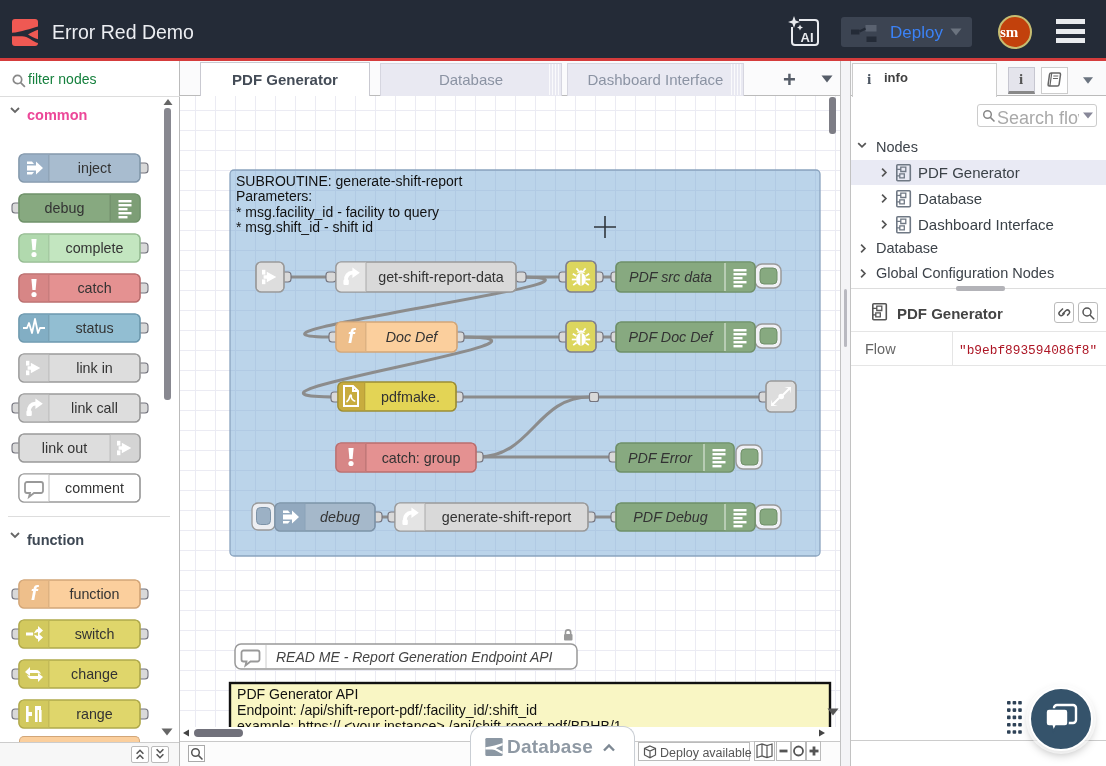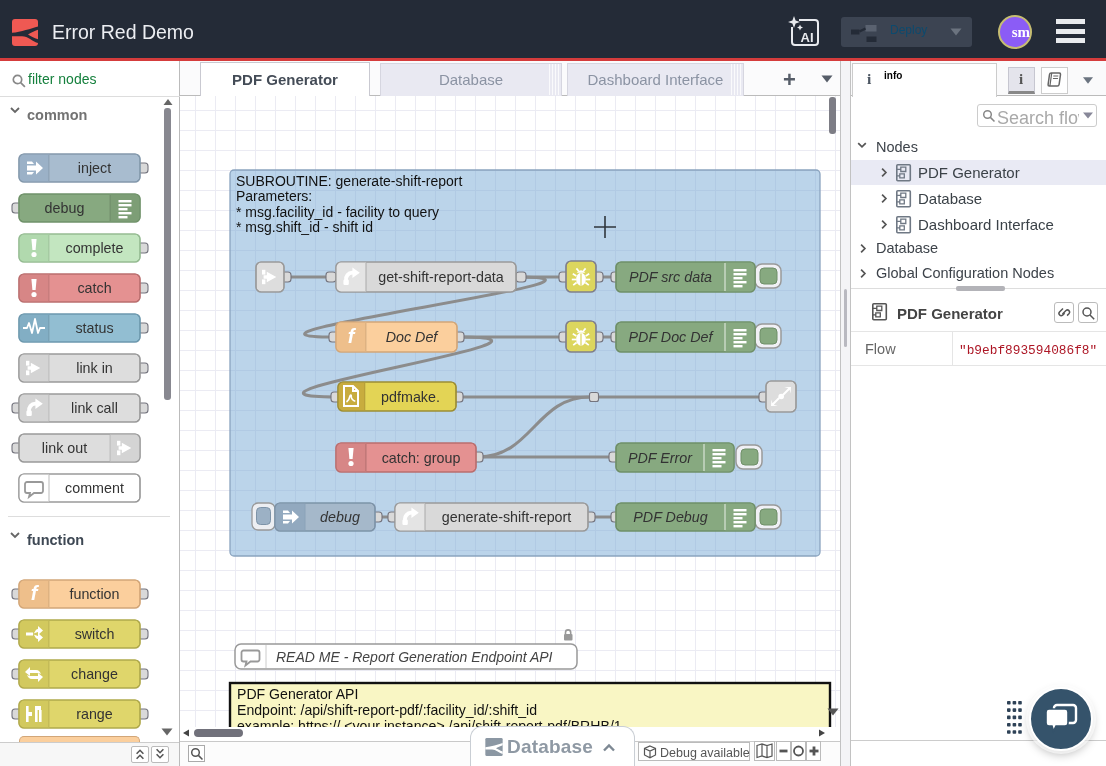--- a/index.html
+++ b/index.html
@@ -19,41 +19,41 @@
 <path d="M13,8.5 l0.9,2.1 2.1,0.9 -2.1,0.9 -0.9,2.1 -0.9,-2.1 -2.1,-0.9 2.1,-0.9 z" fill="#e8eaee"></path>
 <text x="20" y="26" font-size="13" font-weight="bold" fill="#e8eaee" text-anchor="middle">AI</text>
 </svg>
 <div class="a" style="left:841px;top:17px;width:131px;height:30px;background:#3c4452;border-radius:3px"></div>
 <svg class="a" style="left:849px;top:24px" width="32" height="20" viewBox="0 0 32 20">
 <rect x="2" y="5.5" width="8.5" height="5" fill="#242b37"></rect>
     <rect x="16.5" y="1" width="11" height="6.5" fill="#5a6270"></rect>
 <rect x="17.5" y="12.5" width="10" height="5.5" fill="#242b37"></rect>
 <path d="M10.5,7.5 L16.5,4.5" stroke="#242b37" stroke-width="2.4"></path>
 </svg>
-<div class="a" style="left:890px;top:23px;font-size:12px;color:#0c4a6e">Deploy</div>
+<div class="a" style="left:890px;top:23px;font-size:17px;color:#3b82f6">Deploy</div>
 <svg class="a" style="left:948px;top:28px" width="16" height="10">
     <path d="M2.5,0.5 h11 l-5.5,7 z" fill="#6b737f"></path>
   </svg>
-<div class="a" style="left:998px;top:15px;width:34px;height:34px;border-radius:50%;background:#8b5cf6;border:2px solid #c6bd72;color:#fff;font-family:'Liberation Serif',serif;font-weight:bold;font-size:15px;text-align:right;line-height:30px">sm</div>
+<div class="a" style="left:998px;top:15px;width:34px;height:34px;border-radius:50%;background:#c2410c;border:2px solid #c6bd72;color:#fff;font-family:'Liberation Serif',serif;font-weight:bold;font-size:15px;text-align:left;line-height:30px">sm</div>
 <div class="a" style="left:1056px;top:19.0px;width:29px;height:5px;background:#e9ebee"></div>
 <div class="a" style="left:1056px;top:28.5px;width:29px;height:5px;background:#e9ebee"></div>
 <div class="a" style="left:1056px;top:38.0px;width:29px;height:5px;background:#e9ebee"></div>
 <div class="a" style="left:0;top:61px;width:180px;height:705px;background:#fff;border-right:1px solid #bbb"></div>
 <div class="a" style="left:0;top:61px;width:180px;height:36px;border-bottom:1px solid #ddd"></div>
 <svg class="a" style="left:11px;top:73px" width="18" height="18">
     <g stroke="#888" stroke-width="1.7" fill="none">
       <circle cx="6.5" cy="6.5" r="4.2"></circle>
       <line x1="9.65" y1="9.65" x2="13.899999999999999" y2="13.899999999999999"></line>
     </g>
   </svg>
 <div class="a" style="left:28px;top:71px;font-size:14px;color:#15803d">filter nodes</div>
 <svg class="a" style="left:8px;top:104px" width="14" height="14">
     <path d="M3,4.0 l4,4 l4,-4" fill="none" stroke="#666" stroke-width="1.8" stroke-linejoin="miter"></path>
   </svg>
-<div class="a" style="left:27px;top:107px;font-size:14.5px;font-weight:bold;color:#737373">common</div>
+<div class="a" style="left:27px;top:107px;font-size:14.5px;font-weight:bold;color:#ec4899">common</div>
 <svg class="a" style="left:0;top:97px" width="180" height="669" viewBox="0 0 180 669">
 <rect x="138" y="66" width="10" height="10" rx="3" fill="#d9d9d9" stroke="#74747e" stroke-width="1.1"></rect>
 <rect x="19" y="57" width="121" height="28" rx="5" fill="#a8bccf" stroke="#8398ab" stroke-width="1.2"></rect>
     <path d="M19,62 a5,5 0 0 1 5,-5 h25 v28 h-25 a5,5 0 0 1 -5,-5 z" fill="#9bb1c7"></path>
     <line x1="49" y1="58" x2="49" y2="84" stroke="#00000022" stroke-width="1"></line>
     <rect x="19" y="57" width="121" height="28" rx="5" fill="none" stroke="#8398ab" stroke-width="1.2"></rect>
     <text x="94.5" y="76.0" font-size="14.3" fill="#333" text-anchor="middle">inject</text>
 <g transform="translate(34,71)" fill="#fff">
       <path d="M-7,-7 h6 v14 h-6 z M-7,-1.6 h14 v3.2 h-14 z" fill="none"></path>
       <path d="M-7,-6.5 h5 l2,2.5 h-7 z"></path>
@@ -454,41 +454,41 @@
 <path d="M26,7.5 C19,9.5 9,13 0,13.8 L0,17.2 L10,17.2 C13,17.2 15.5,18.2 18.5,20.2 C21,21.9 23.5,23.4 26,24 L26,20.3 C22,18.8 18.5,17 16,15.5 C18.5,14 22.5,11.8 26,10.8 Z" fill="#fff"></path>
 </svg>
 <div class="a" style="left:507px;top:736px;font-size:19px;font-weight:bold;color:#8f99a4;letter-spacing:.2px">Database</div>
 <svg class="a" style="left:600px;top:739px" width="18" height="14">
     <path d="M4,11.5 l5,-5 l5,5" fill="none" stroke="#7d8893" stroke-width="2.4" stroke-linejoin="miter"></path>
   </svg>
 <div class="a" style="left:638px;top:742px;width:112px;height:19px;background:#fff;border:1px solid #bbb"></div>
 <svg class="a" style="left:643px;top:745px" width="14" height="14" viewBox="0 0 14 14">
 <path d="M7,1 L12.5,3.5 L12.5,10 L7,12.8 L1.5,10 L1.5,3.5 Z M1.5,3.5 L7,6 L12.5,3.5 M7,6 L7,12.8" fill="none" stroke="#555" stroke-width="1.2"></path>
 </svg>
-<div class="a" style="left:660px;top:746px;font-size:12.5px;color:#555">Debug available</div>
+<div class="a" style="left:660px;top:746px;font-size:12.5px;color:#555">Deploy available</div>
 <div class="a" style="left:754px;top:741px;width:21px;height:20px;background:#fff;border:1px solid #bbb"></div>
 <svg class="a" style="left:756px;top:743px" width="17" height="16" viewBox="0 0 17 16">
 <path d="M1,2.5 L6,1 L11,2.5 L16,1 L16,13 L11,14.5 L6,13 L1,14.5 Z M6,1 L6,13 M11,2.5 L11,14.5" fill="none" stroke="#555" stroke-width="1.2"></path>
 </svg>
 <div class="a" style="left:776px;top:741px;width:15px;height:20px;background:#fff;border:1px solid #bbb"></div>
 <div class="a" style="left:791px;top:741px;width:15px;height:20px;background:#fff;border:1px solid #bbb"></div>
 <div class="a" style="left:806px;top:741px;width:15px;height:20px;background:#fff;border:1px solid #bbb"></div>
 <svg class="a" style="left:776px;top:741px" width="46" height="20" viewBox="0 0 46 20">
     <rect x="3.5" y="8.6" width="8" height="2.8" fill="#555"></rect>
     <circle cx="22.5" cy="10" r="4.5" fill="none" stroke="#555" stroke-width="1.8"></circle>
     <rect x="33.5" y="8.6" width="9" height="2.8" fill="#555"></rect>
     <rect x="36.6" y="5.5" width="2.8" height="9" fill="#555"></rect>
   </svg>
 <div class="a" style="left:840px;top:61px;width:11px;height:705px;background:#f4f4f6;border-left:1px solid #c2c2c2;border-right:1px solid #c2c2c2"></div>
 <div class="a" style="left:844px;top:289px;width:3px;height:58px;background:#b9b9c0;border-radius:2px"></div>
 <div class="a" style="left:851px;top:61px;width:255px;height:705px;background:#fff"></div>
 <div class="a" style="left:851px;top:61px;width:255px;height:35px;background:#fafafb;border-bottom:1px solid #bbb"></div>
 <div class="a" style="left:852px;top:63px;width:145px;height:34px;background:#fff;border:1px solid #ccc;border-bottom:none"></div>
 <div class="a" style="left:867px;top:70px;font-family:'Liberation Serif',serif;font-weight:bold;font-size:15.5px;color:#4c5662">i</div>
-<div class="a" style="left:884px;top:70px;font-size:10px;font-weight:bold;color:#000000">info</div>
+<div class="a" style="left:884px;top:70px;font-size:13px;font-weight:bold;color:#404040">info</div>
 <div class="a" style="left:1008px;top:67px;width:27px;height:27px;background:#e4e4ec;border:1px solid #c6c6d0;border-bottom:3px solid #888"></div>
 <div class="a" style="left:1019px;top:71px;font-family:'Liberation Serif',serif;font-weight:bold;font-size:15px;color:#555">i</div>
 <div class="a" style="left:1041px;top:67px;width:27px;height:27px;background:#fff;border:1px solid #ccc"></div>
 <svg class="a" style="left:1046px;top:71px" width="18" height="18" viewBox="0 0 18 18">
 <g transform="skewX(-8)">
       <rect x="4" y="2" width="11" height="13" rx="1.5" fill="none" stroke="#666" stroke-width="1.5"></rect>
 <path d="M6,2 v13 M8,5 h5 M8,7.5 h5" stroke="#666" stroke-width="1.2" fill="none"></path>
     </g>
 </svg>
 <svg class="a" style="left:1082px;top:77px" width="13" height="9">

